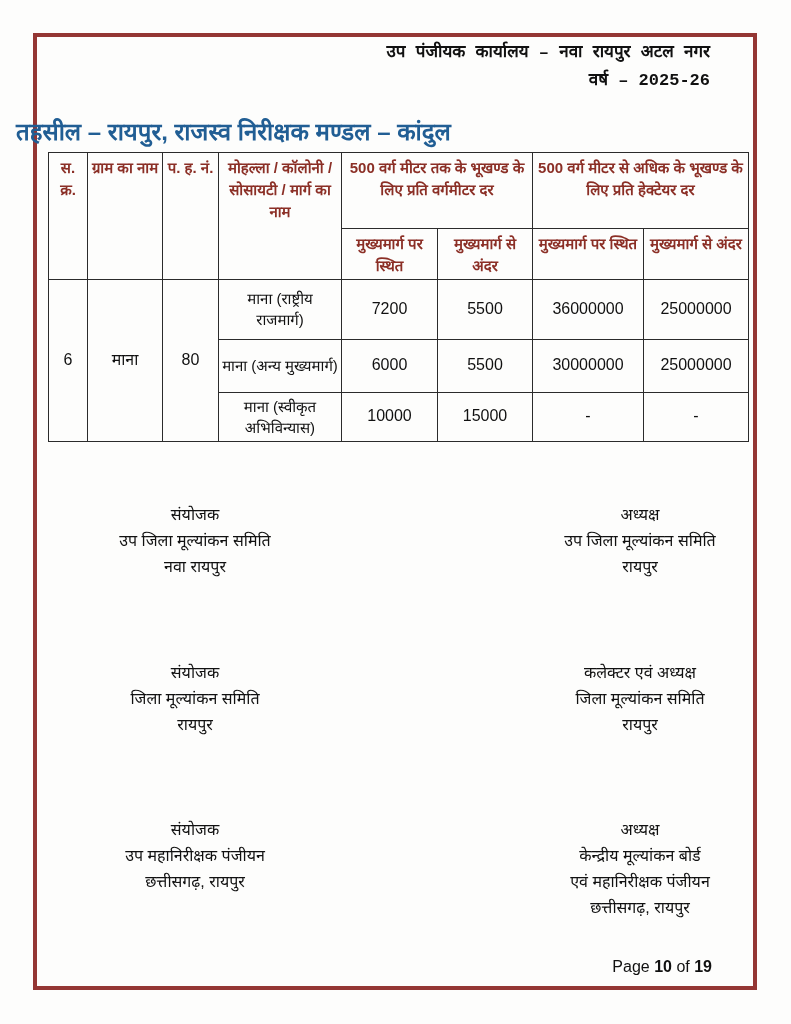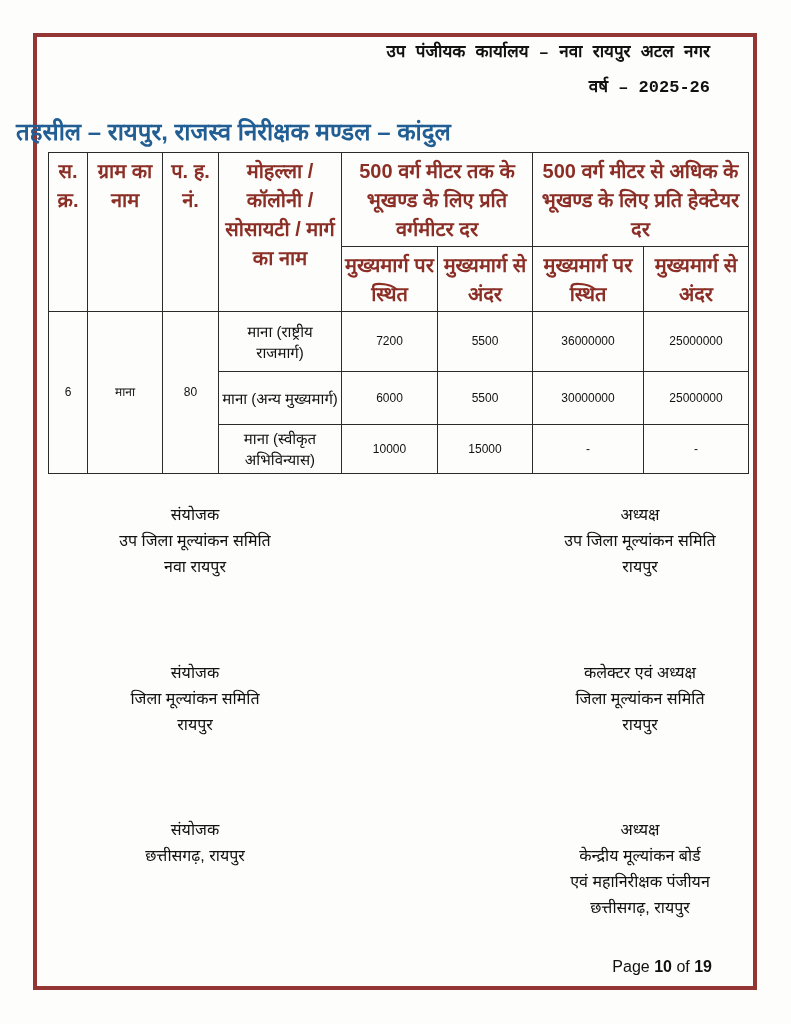--- a/index.html
+++ b/index.html
@@ -29,21 +29,21 @@
     position:absolute;
     top:42px;right:81px;
     text-align:right;
     font-weight:bold;
     font-size:17px;
     line-height:1.3;
     color:#111;
     font-family:Liberation Mono, monospace;
   }
   .office-header .year-line{
-    margin-top:13px;
+    margin-top:6px;
   }
   .doc-title{
     position:absolute;
     top:114px;left:16px;
     width:100%;
     text-align:left;
     font-size:24px;
     font-weight:bold;
     color:var(--title-blue);
   }
@@ -56,30 +56,30 @@
   }
   table.rate-table th,
   table.rate-table td{
     border:1px solid #2b2b2b;
     text-align:center;
     padding:2px 3px;
   }
   table.rate-table thead th{
     color:var(--hdr-red);
     font-weight:bold;
-    font-size:20px;
+    font-size:15px;
     line-height:1.45;
     vertical-align:top;
     padding-top:4px;
   }
   table.rate-table thead tr.group-row{height:76px;}
   table.rate-table thead tr.sub-row{height:47px;}
   table.rate-table thead tr.sub-row th{vertical-align:top;}
   table.rate-table tbody td{
-    font-size:12px;
+    font-size:16px;
     line-height:1.4;
     vertical-align:middle;
     color:#111;
   }
   table.rate-table tbody td.locality{
     font-size:15px;
   }
   table.rate-table tbody tr.r1{height:60px;}
   table.rate-table tbody tr.r2{height:53px;}
   table.rate-table tbody tr.r3{height:49px;}
@@ -197,20 +197,21 @@
   <div class="sig-block sig-right">
     <div>कलेक्टर एवं अध्यक्ष</div>
     <div>जिला मूल्यांकन समिति</div>
     <div>रायपुर</div>
   </div>
 </div>
 
 <div class="sig-row" id="sig-row-3">
   <div class="sig-block sig-left">
     <div>संयोजक</div>
+    <div>उप महानिरीक्षक पंजीयन</div>
     <div>छत्तीसगढ़, रायपुर</div>
   </div>
   <div class="sig-block sig-right">
     <div>अध्यक्ष</div>
     <div>केन्द्रीय मूल्यांकन बोर्ड</div>
     <div>एवं महानिरीक्षक पंजीयन</div>
     <div>छत्तीसगढ़, रायपुर</div>
   </div>
 </div>
 

